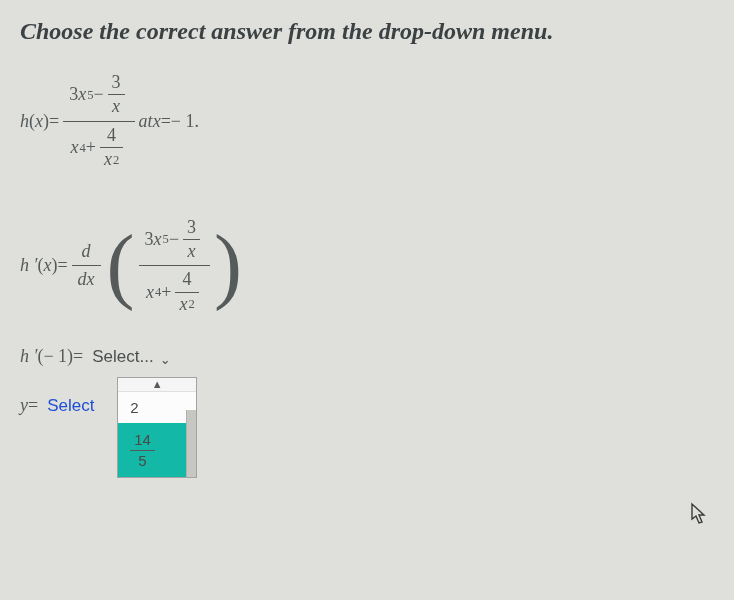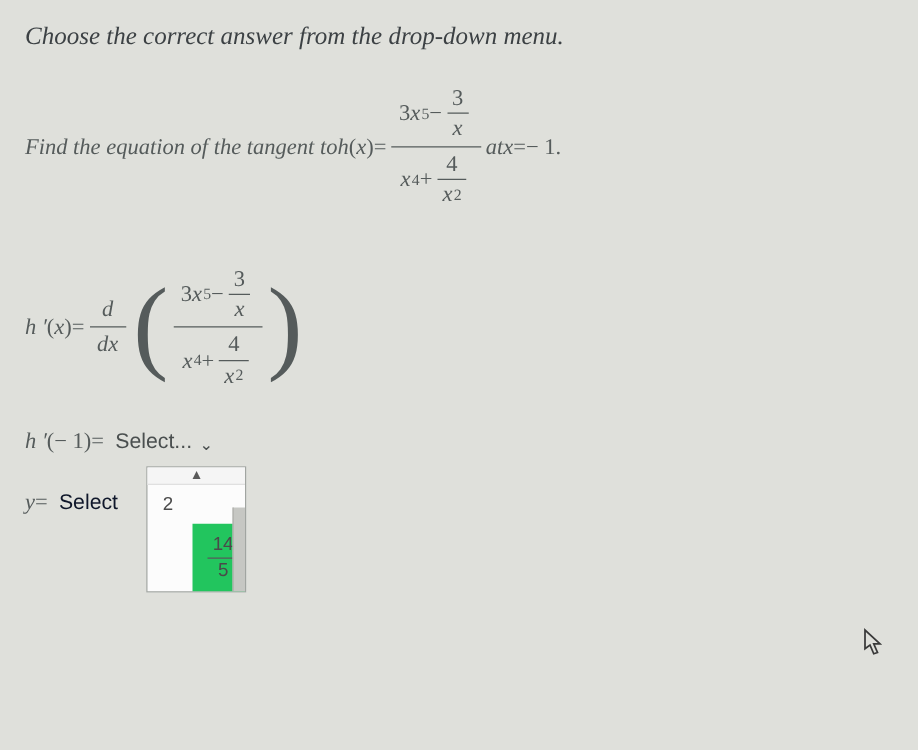--- a/index.html
+++ b/index.html
@@ -12,22 +12,22 @@
       height: 600px;
       background: #dfe0db;
       font-family: Georgia, 'Times New Roman', serif;
       color: #3c4141;
       padding: 18px 20px;
       position: relative;
       overflow: hidden;
     }
     .instruction {
       font-style: italic;
-      font-weight: normal;
-      font-size: 20px;
+      font-weight: bold;
+      font-size: 24px;
       color: #3c4144;
       margin-bottom: 24px;
     }
     .problem-row {
       display: flex;
       align-items: center;
       font-size: 18px;
       color: #555b5b;
       margin-bottom: 40px;
       flex-wrap: nowrap;
@@ -92,21 +92,21 @@
       font-size: 13px;
       margin-left: 2px;
     }
     .dropdown-open {
       position: relative;
       display: inline-block;
     }
     .dropdown-trigger {
       font-family: Arial, sans-serif;
       font-style: normal;
-      color: #0f172a;
+      color: #1d4ed8;
       cursor: pointer;
       font-size: 17px;
     }
     .dropdown-menu {
       position: absolute;
       top: -18px;
       left: 70px;
       background: #fcfcfc;
       border: 1px solid #a1a5a1;
       width: 80px;
@@ -122,22 +122,21 @@
       line-height: 1.2;
       border-bottom: 1px solid #e0e0e0;
       background: #f5f5f5;
     }
     .menu-item {
       padding: 7px 12px;
       color: #4a4a4a;
       cursor: pointer;
     }
     .menu-item.highlighted {
-      background: #22c55e;
-      margin-left: 36px;
+      background: #14b8a6;
     }
     .dropdown-menu-inner{
       position: relative;
     }
     .scrollbar-vis {
       position: absolute;
       right: 0px;
       top: 18px;
       bottom: 0px;
       width: 10px;
@@ -159,21 +158,20 @@
       align-items: center;
       white-space: nowrap;
     }
   </style>
 </head>
 <body>
 
 <div class="instruction">Choose the correct answer from the drop-down menu.</div>
 
 <div class="problem-row">
-  <span class="problem-text">Find the equation of the tangent to </span>
   <span class="var">h</span>
   <span>(</span>
   <span class="var">x</span>
   <span>)</span>
   <span> = </span>
   <span class="frac">
     <span class="num row-line">
       <span>3</span>
       <span class="var">x</span>
       <span class="sup">5</span>

